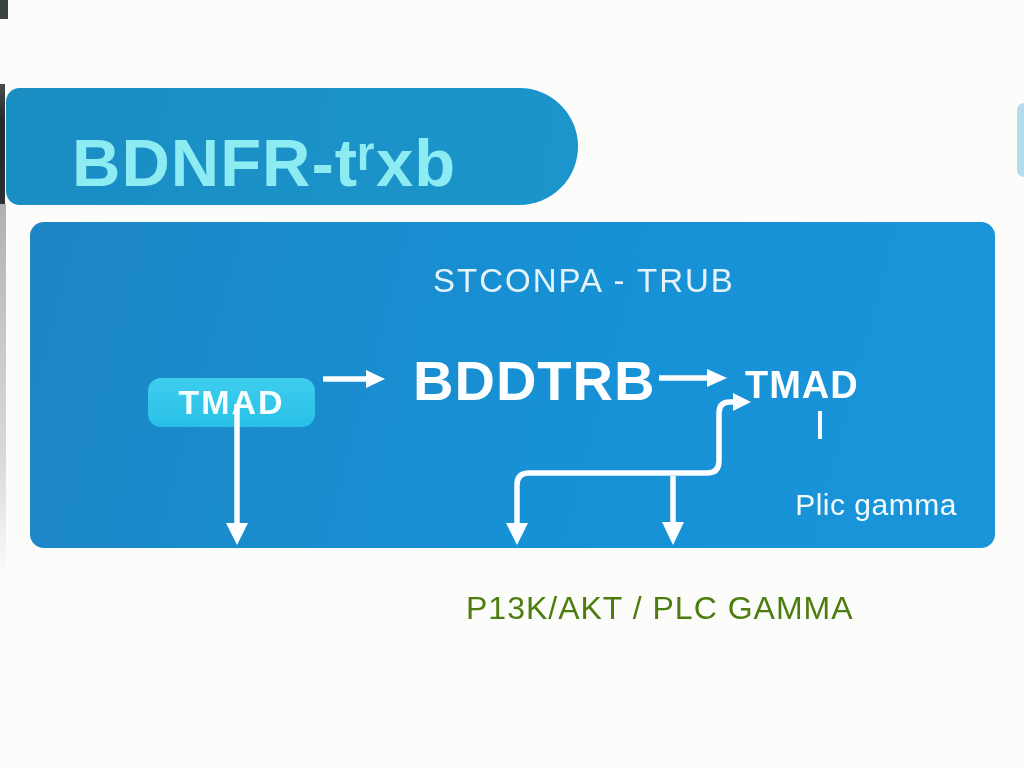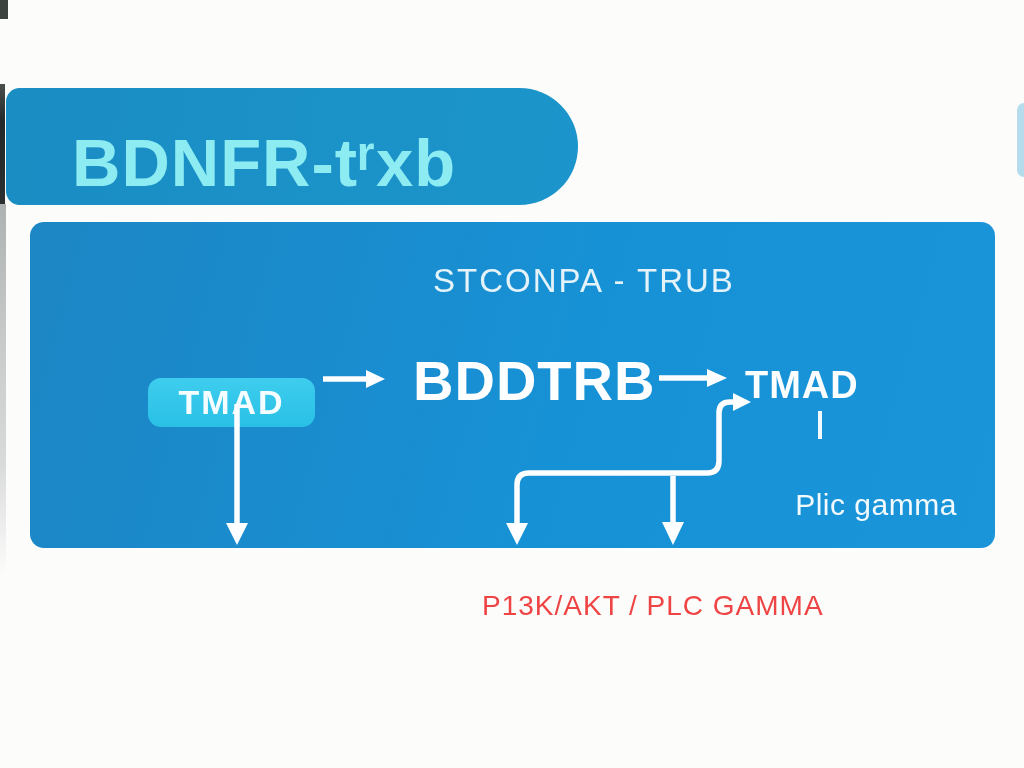--- a/index.html
+++ b/index.html
@@ -85,22 +85,22 @@
   .arrows .ln{stroke:#fdfeff;stroke-width:5.5;fill:none;stroke-linejoin:round;}
   .arrows .hd{fill:#fdfeff;stroke:none;}
   .arrows .dash{stroke:#f2fafd;stroke-width:4;}
 
   
   .label-mapk{
     position:absolute;left:183px;top:580px;
     font-size:28px;letter-spacing:1.5px;color:#4b7086;
   }
   .label-pi3k{
-    position:absolute;left:482px;top:590px;
-    font-size:28px;letter-spacing:1px;color:#ef4444;
+    position:absolute;left:466px;top:590px;
+    font-size:32px;letter-spacing:1px;color:#4d7c0f;
   }
 </style>
 </head>
 <body>
 
 <div class="canvas">
 
   <div class="edge-mark-top"></div>
   <div class="edge-strip-dark"></div>
   <div class="edge-strip-light"></div>

